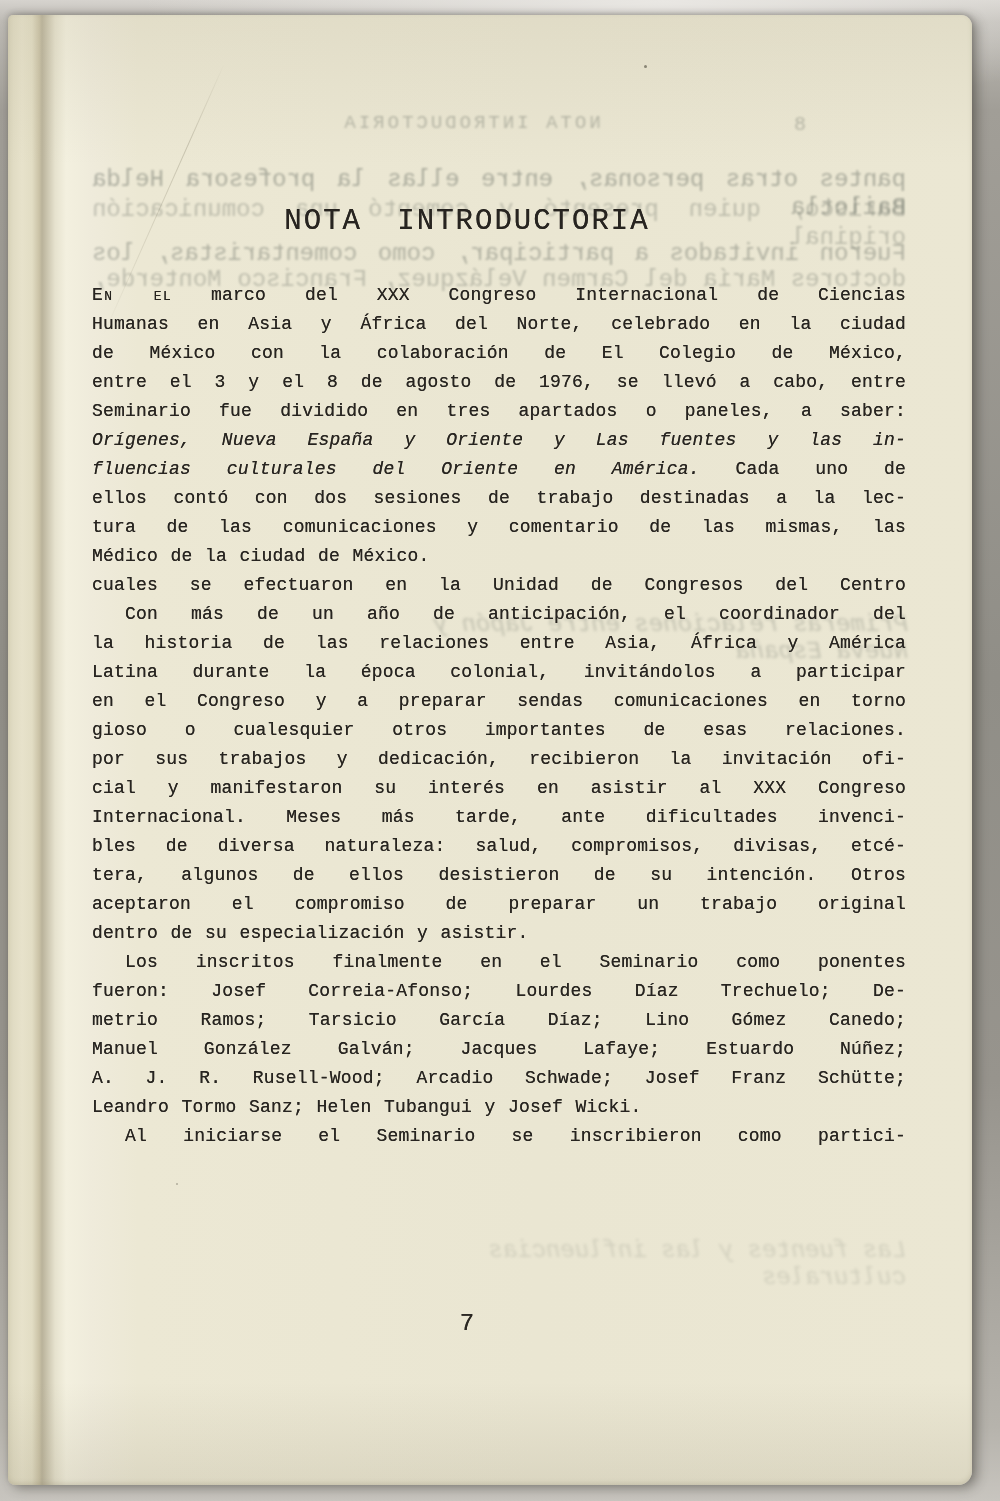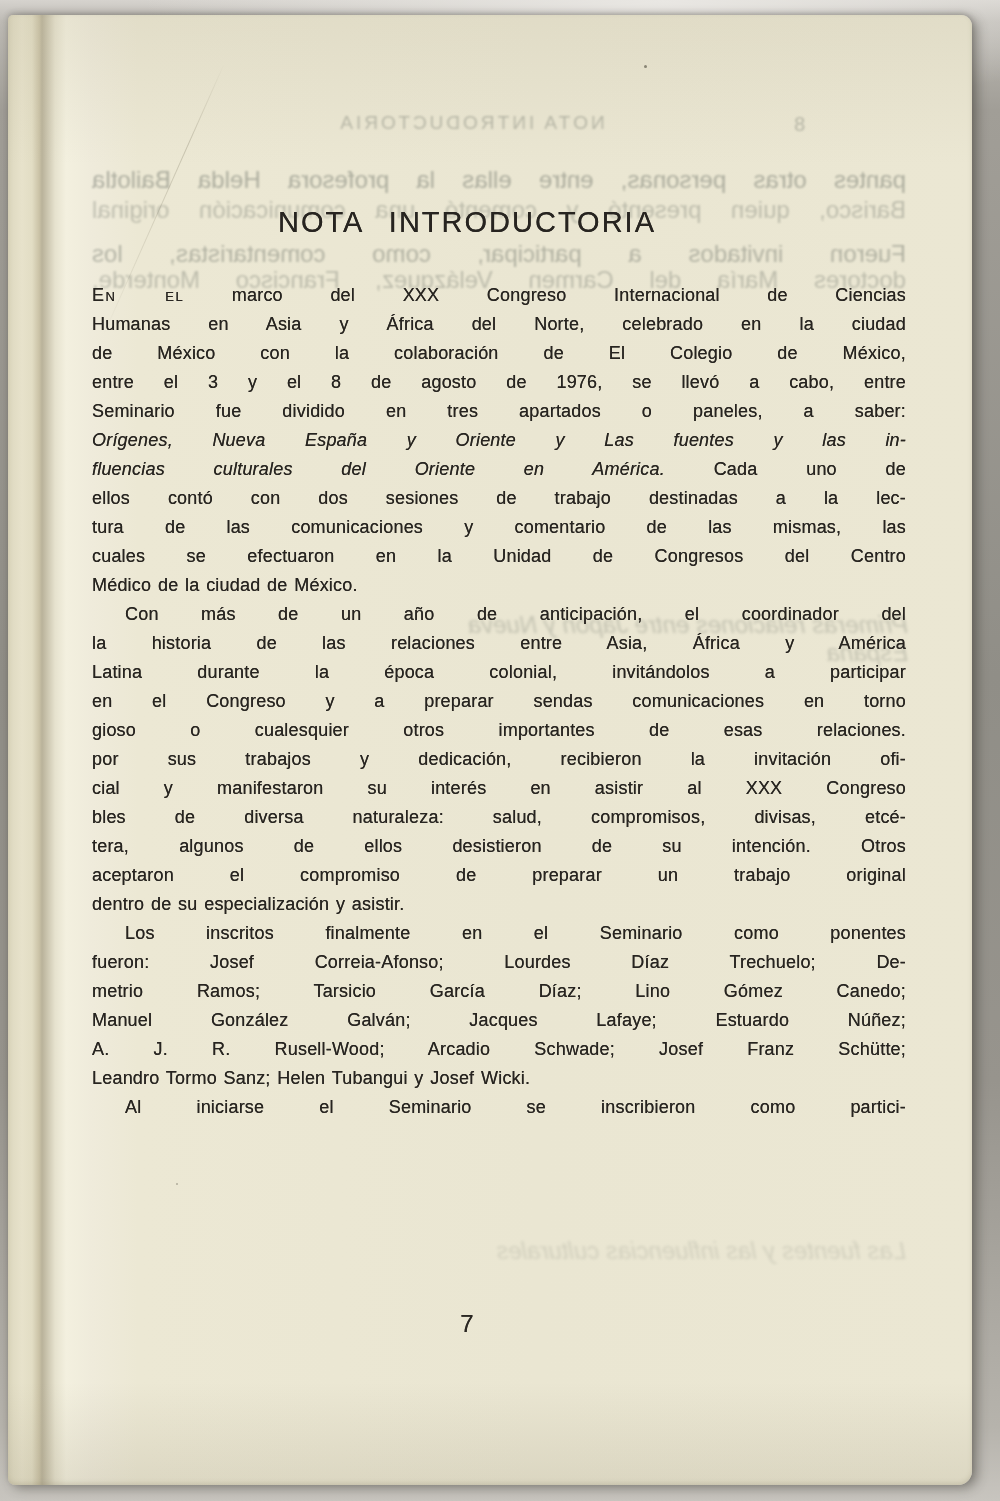--- a/index.html
+++ b/index.html
@@ -1,18 +1,18 @@
 <!DOCTYPE html>
 <html lang="es"><head>
 <meta charset="utf-8">
 <style>
   html,body{margin:0;padding:0;}
   .scene{
     position:relative;width:1000px;height:1501px;overflow:hidden;
-    font-family:Liberation Sans, sans-serif;
+    font-family:Liberation Mono, monospace;
     background:
       radial-gradient(ellipse 720px 150px at 66% 0%, #e9e7e3 0%, rgba(233,231,227,0) 72%),
       linear-gradient(180deg,#d6d3ce 0px,#bdbab4 22px,#a19e97 110px,#908e87 45%,#97948d 72%,#b6b3ac 95%,#c8c5bf 100%);
   }
   
   .page{
     position:absolute;left:8px;top:15px;width:964px;height:1470px;
     border-radius:5px 11px 14px 7px;
     background:
       linear-gradient(180deg, rgba(185,178,152,0.20) 0px, rgba(185,178,152,0) 150px),
@@ -109,29 +109,30 @@
     <div class="body">
         <div class="line"><span class="sc">En el</span><span> marco del XXX Congreso Internacional de Ciencias</span></div>
         <div class="line"><span>Humanas en Asia y África del Norte, celebrado en la ciudad</span></div>
         <div class="line"><span>de México con la colaboración de El Colegio de México,</span></div>
         <div class="line"><span>entre el 3 y el 8 de agosto de 1976, se llevó a cabo, entre</span></div>
         <div class="line"><span>Seminario fue dividido en tres apartados o paneles, a saber:</span></div>
         <div class="line"><span class="it">Orígenes, Nueva España y Oriente y Las fuentes y las in-</span></div>
         <div class="line"><span class="it">fluencias culturales del Oriente en América.</span><span> Cada uno de</span></div>
         <div class="line"><span>ellos contó con dos sesiones de trabajo destinadas a la lec-</span></div>
         <div class="line"><span>tura de las comunicaciones y comentario de las mismas, las</span></div>
+        <div class="line endline"><span>Médico de la ciudad de México.</span></div>
         <div class="line"><span>cuales se efectuaron en la Unidad de Congresos del Centro</span></div>
-        <div class="line endline"><span>Médico de la ciudad de México.</span></div>
         <div class="line indent"><span>Con más de un año de anticipación, el coordinador del</span></div>
         <div class="line"><span>la historia de las relaciones entre Asia, África y América</span></div>
         <div class="line"><span>Latina durante la época colonial, invitándolos a participar</span></div>
         <div class="line"><span>en el Congreso y a preparar sendas comunicaciones en torno</span></div>
         <div class="line"><span>gioso o cualesquier otros importantes de esas relaciones.</span></div>
         <div class="line"><span>por sus trabajos y dedicación, recibieron la invitación ofi-</span></div>
         <div class="line"><span>cial y manifestaron su interés en asistir al XXX Congreso</span></div>
+        <div class="line"><span>Internacional. Meses más tarde, ante dificultades invenci-</span></div>
         <div class="line"><span>bles de diversa naturaleza: salud, compromisos, divisas, etcé-</span></div>
         <div class="line"><span>tera, algunos de ellos desistieron de su intención. Otros</span></div>
         <div class="line"><span>aceptaron el compromiso de preparar un trabajo original</span></div>
         <div class="line endline"><span>dentro de su especialización y asistir.</span></div>
         <div class="line indent"><span>Los inscritos finalmente en el Seminario como ponentes</span></div>
         <div class="line"><span>fueron: Josef Correia-Afonso; Lourdes Díaz Trechuelo; De-</span></div>
         <div class="line"><span>metrio Ramos; Tarsicio García Díaz; Lino Gómez Canedo;</span></div>
         <div class="line"><span>Manuel González Galván; Jacques Lafaye; Estuardo Núñez;</span></div>
         <div class="line"><span>A. J. R. Rusell-Wood; Arcadio Schwade; Josef Franz Schütte;</span></div>
         <div class="line endline"><span>Leandro Tormo Sanz; Helen Tubangui y Josef Wicki.</span></div>

